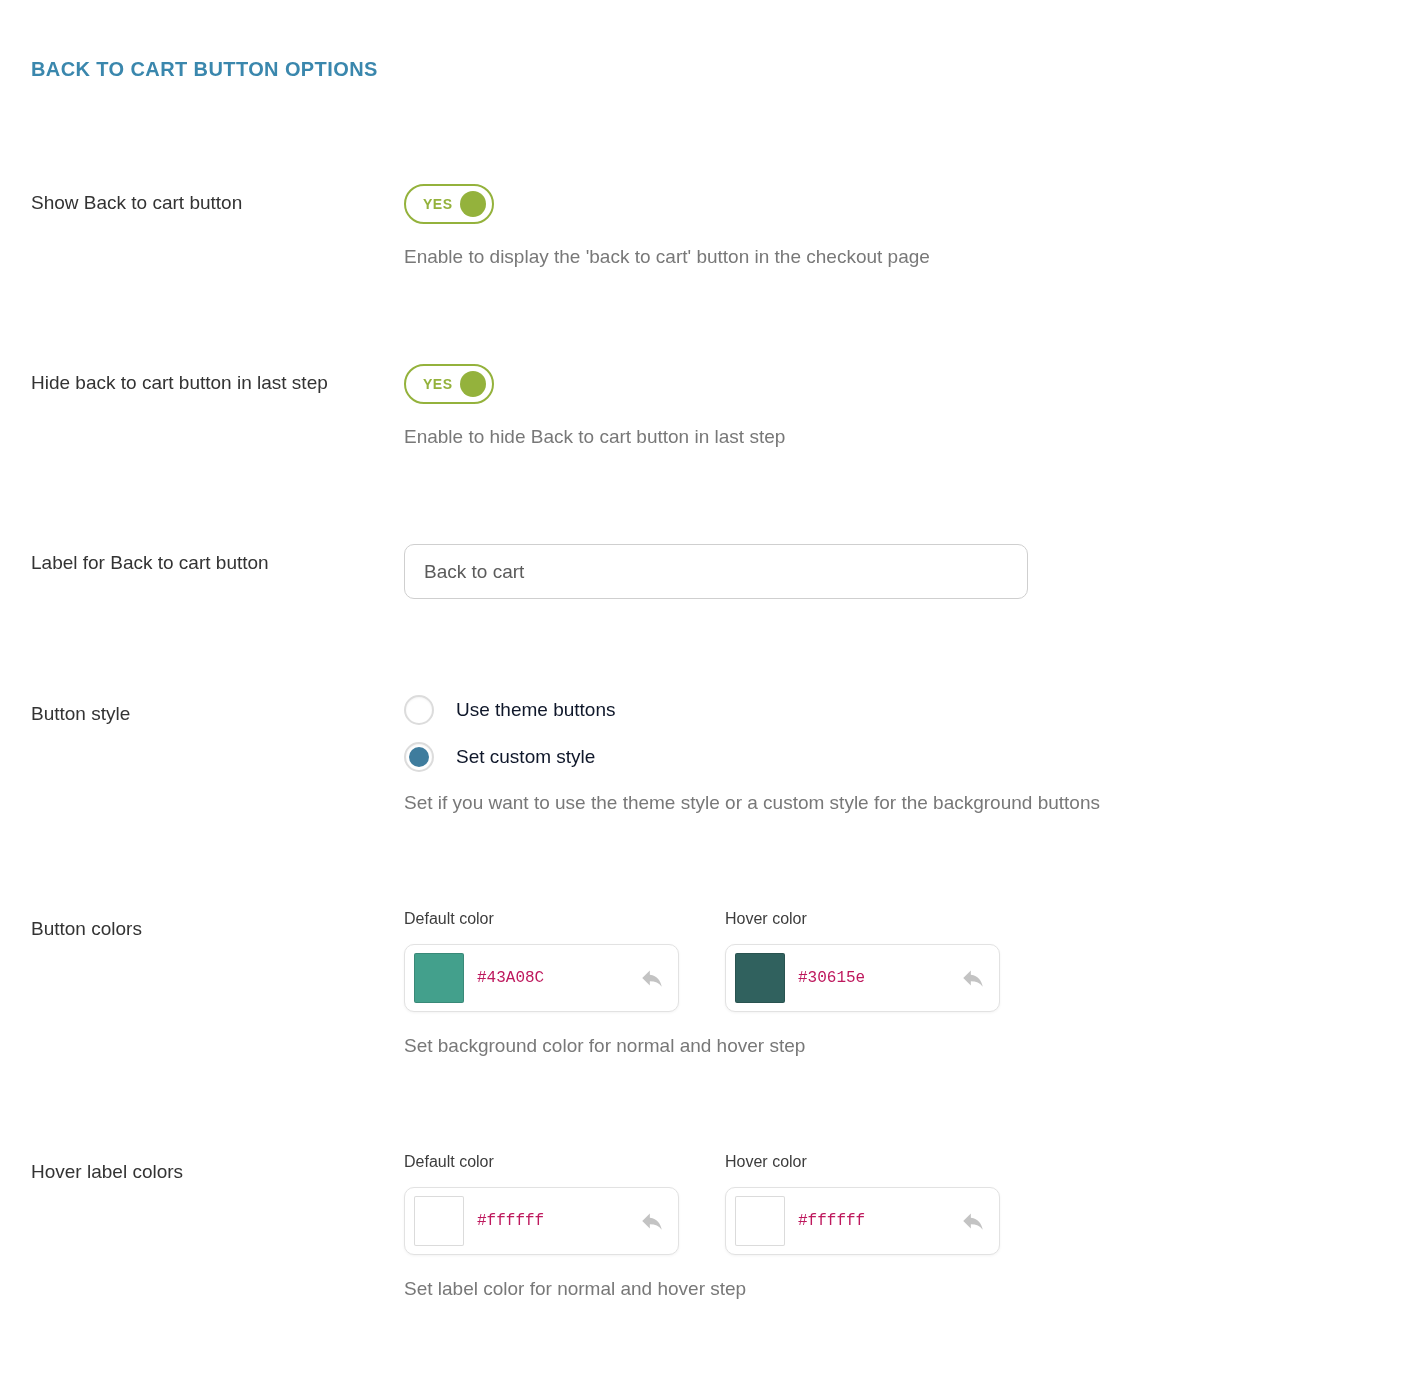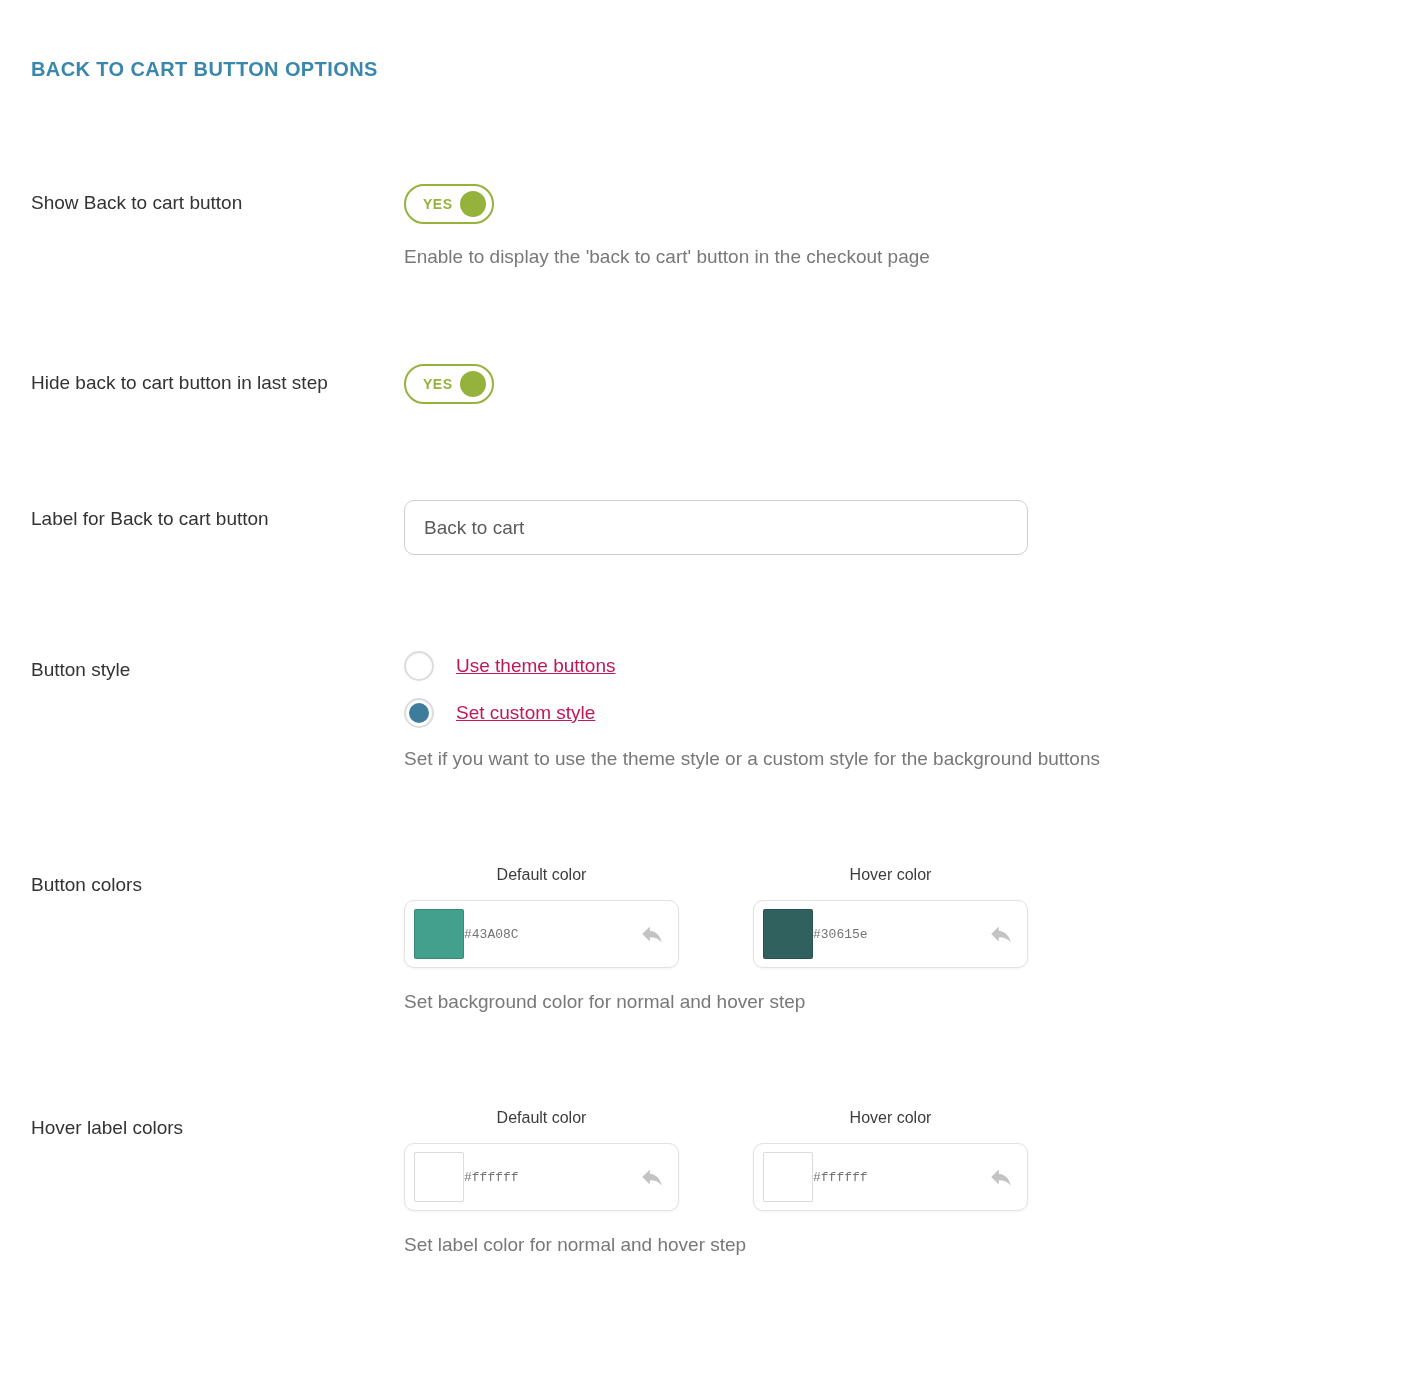--- a/index.html
+++ b/index.html
@@ -64,39 +64,40 @@
   .radio-option{display:flex;align-items:center;margin-bottom:17px;cursor:pointer;}
   .radio-circle{
     width:30px;height:30px;border-radius:50%;flex:0 0 30px;
     border:2px solid #dcdcdc;background:#fff;
     display:flex;align-items:center;justify-content:center;
     box-shadow:inset 0 1px 2px rgba(0,0,0,.05);
   }
   .radio-circle.checked .radio-dot{
     width:20px;height:20px;border-radius:50%;background:var(--radio);
   }
-  .radio-text{margin-left:22px;font-size:19px;color:#be185d;text-decoration:underline;}
+  .radio-text{margin-left:22px;font-size:19px;color:#0f172a;}
   .radio-group .setting-desc{margin-top:20px;}
 
   
-  .picker-pair{display:flex;gap:74px;text-align:center;}
+  .picker-pair{display:flex;gap:46px;}
   .picker-col{width:275px;}
   .picker-sublabel{font-size:16px;color:#3c3c3c;margin-bottom:16px;}
   .picker-field{
     height:68px;border:1px solid #e2e2e2;border-radius:10px;
     background:#fff;box-shadow:0 1px 3px rgba(0,0,0,.05);
     display:flex;align-items:center;padding:0 13px 0 9px;
   }
   .color-swatch{
     width:50px;height:50px;border-radius:2px;
     border:1px solid rgba(0,0,0,.14);cursor:pointer;
   }
   .color-hex{
+    margin-left:13px;
     font-family:"Liberation Mono", monospace;
-    font-size:13px;color:#737373;
+    font-size:16px;color:#be185d;
   }
   .undo-icon{
     margin-left:auto;width:26px;height:26px;color:#c3c3c3;cursor:pointer;
     display:flex;align-items:center;justify-content:center;
   }
   .undo-icon svg{width:26px;height:26px;fill:currentColor;}
   .picker-group .setting-desc{margin-top:23px;}
 </style>
 </head>
 <body>
@@ -116,20 +117,21 @@
     </div>
   </div>
 
   <div class="row">
     <div class="row-label">Hide back to cart button in last step</div>
     <div>
       <div class="toggle">
         <span class="toggle-text">YES</span>
         <span class="toggle-knob"></span>
       </div>
+      <div class="setting-desc">Enable to hide Back to cart button in last step</div>
     </div>
   </div>
 
   <div class="row">
     <div class="row-label">Label for Back to cart button</div>
     <div>
       <input class="text-input" type="text" value="Back to cart" style="">
     </div>
   </div>
 

